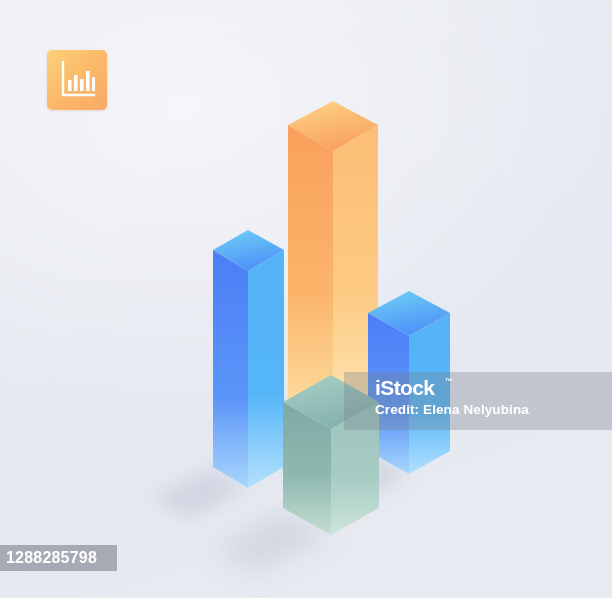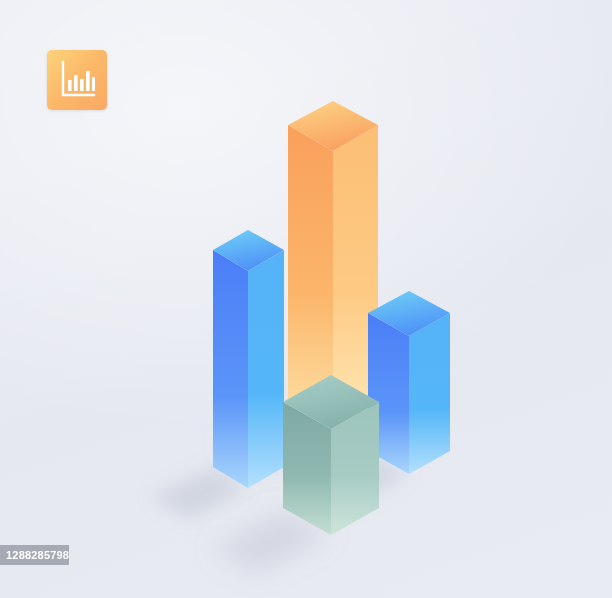--- a/index.html
+++ b/index.html
@@ -98,24 +98,24 @@
     letter-spacing: 0.1px;
     font-family: "Liberation Sans", sans-serif;
     white-space: nowrap;
   }
 
   
   #asset-id {
     position: absolute;
     left: 0px;
     top: 545px;
-    padding: 4px 0 4px 6px;
+    padding: 4px 20px 4px 6px;
     background: rgba(150,156,166,0.82);
     color: #ffffff;
-    font-size: 11px;
+    font-size: 16px;
     font-weight: bold;
     letter-spacing: 0.2px;
     font-family: "Liberation Sans", sans-serif;
   }
 </style>
 </head>
 <body>
 
 <div id="stage">
 
@@ -220,16 +220,22 @@
       <path d="M16 12 L16 45 L47 45" stroke="#ffffff" stroke-width="2.4" fill="none" stroke-linecap="round"></path>
 
       <rect x="21" y="30" width="3.6" height="11" fill="#ffffff" rx="0.4"></rect>
       <rect x="27" y="25" width="3.6" height="16" fill="#ffffff" rx="0.4"></rect>
       <rect x="33" y="29" width="3.6" height="12" fill="#ffffff" rx="0.4"></rect>
       <rect x="39" y="21" width="3.6" height="20" fill="#ffffff" rx="0.4"></rect>
       <rect x="45" y="27" width="3.0" height="14" fill="#ffffff" rx="0.4"></rect>
     </svg>
   </div>
 
+  <div id="watermark">
+    <div id="wm-plate"></div>
+    <div id="wm-logo">iStock</div>
+    <div id="wm-tm">™</div>
+    <div id="wm-credit">Credit: Elena Nelyubina</div>
+  </div>
 
   <div id="asset-id">1288285798</div>
 
 </div>
 
 </body></html>

